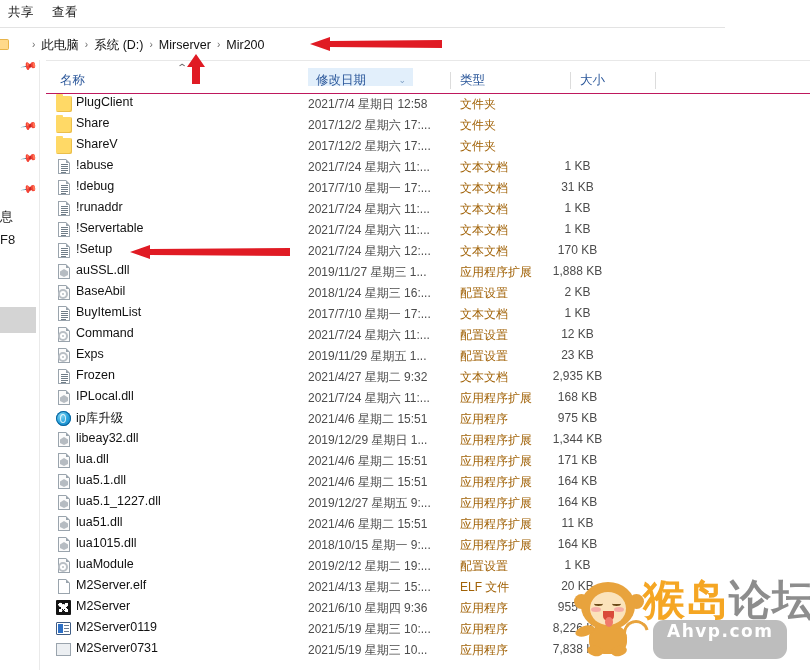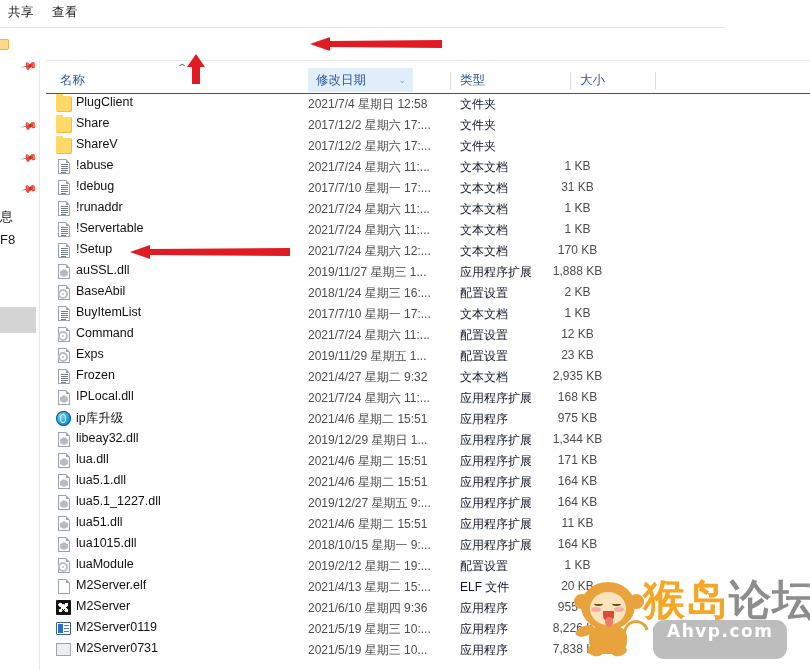--- a/index.html
+++ b/index.html
@@ -100,21 +100,21 @@
     position: absolute;
     top: 4px;
     font-size: 12.5px;
     color: #2b579a;
     white-space: nowrap;
   }
   .ch-name { left: 60px; }
   .ch-date {
     left: 308px;
     width: 105px;
-    height: 24px;
+    height: 18px;
     top: 0;
     background: #e2effb;
     padding-left: 8px;
     padding-top: 4px;
     box-sizing: border-box;
   }
   .ch-date .chev {
     position: absolute;
     right: 7px; top: 7px;
     font-size: 9px;
@@ -165,21 +165,21 @@
     position: absolute;
     left: 308px; top: 3px;
     font-size: 12px;
     color: #4c4c4c;
     white-space: nowrap;
   }
   .cell-type {
     position: absolute;
     left: 460px; top: 3px;
     font-size: 12px;
-    color: #0f172a;
+    color: #a16207;
     white-space: nowrap;
     text-align: right;
   }
   .cell-size {
     position: absolute;
     left: 500px; top: 3px;
     width: 155px;
     text-align: center;
     font-size: 12px;
     color: #4c4c4c;
@@ -522,20 +522,23 @@
 </head>
 <body>
 
 <div class="menubar">
   <div class="menu-item m1">共享</div>
   <div class="menu-item m2">查看</div>
 </div>
 
 <div class="addressbar">
   <div class="bc-folder-icon"></div>
+  <div class="bc" style="left:26px;">
+    <span class="bc-sep">›</span><span class="bc-crumb">此电脑</span><span class="bc-sep">›</span><span class="bc-crumb">系统 (D:)</span><span class="bc-sep">›</span><span class="bc-crumb">Mirserver</span><span class="bc-sep">›</span><span class="bc-crumb">Mir200</span>
+  </div>
 </div>
 
 <svg class="arrow-h" viewBox="0 0 132 14">
   <polygon points="0,7 20,0 20,4 132,3 132,11 20,10 20,14" fill="#e01b24"></polygon>
 </svg>
 
 <svg class="arrow-v" viewBox="0 0 20 30">
   <polygon points="10,0 19,13 14,13 14,30 6,30 6,13 1,13" fill="#e01b24"></polygon>
 </svg>
 

